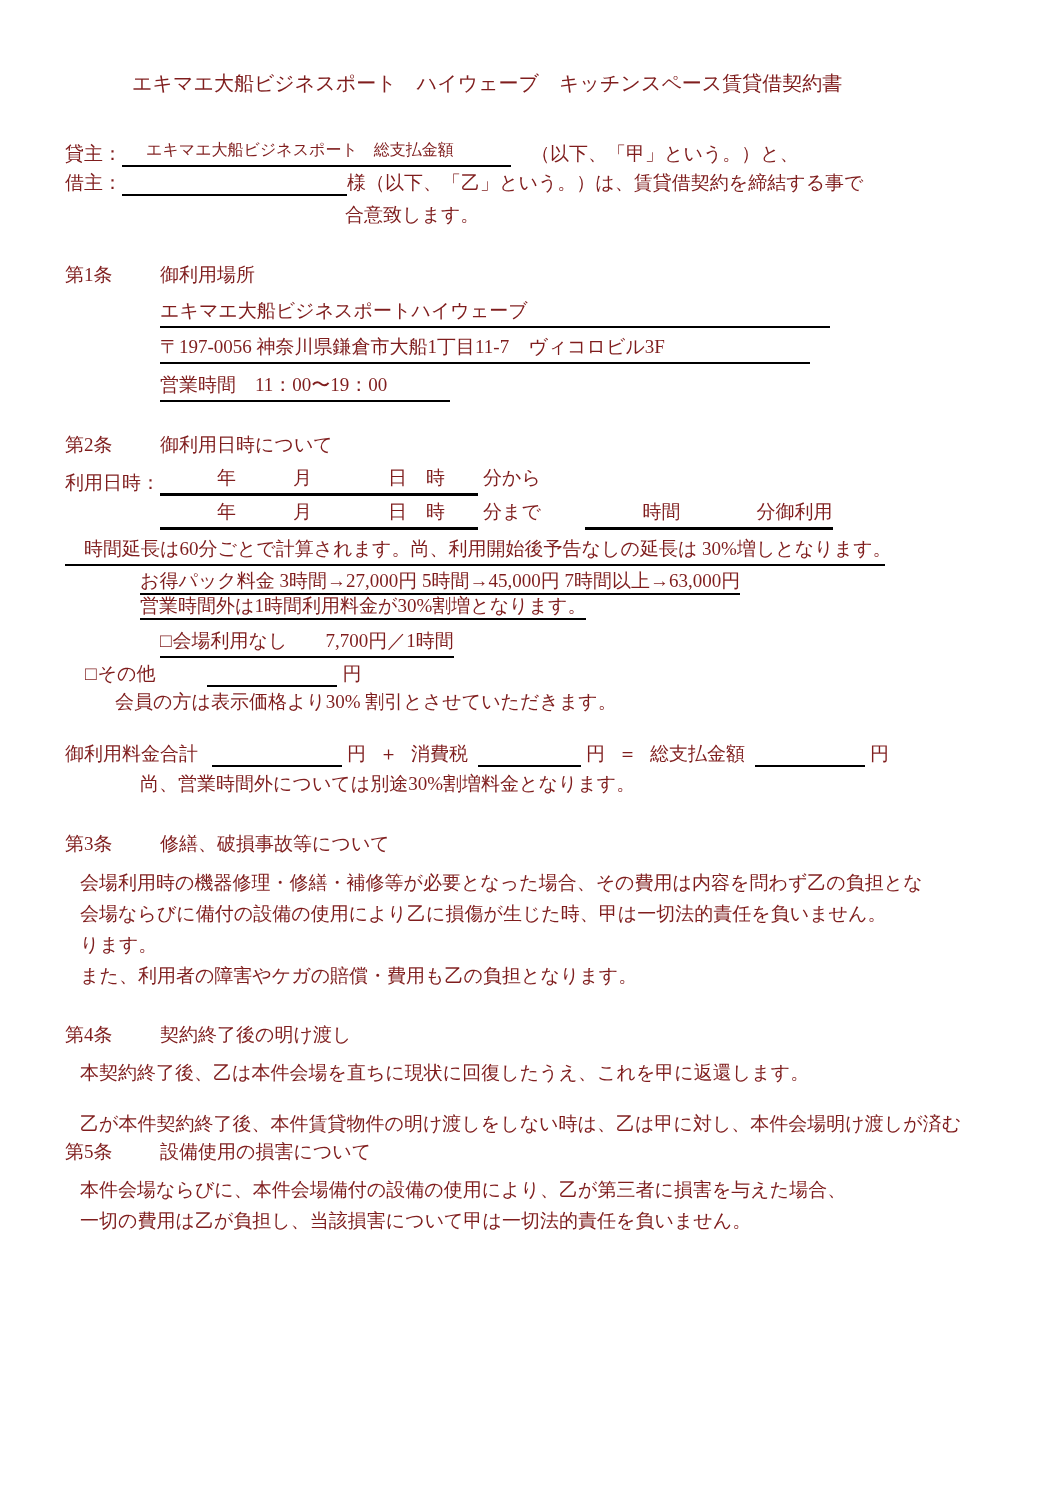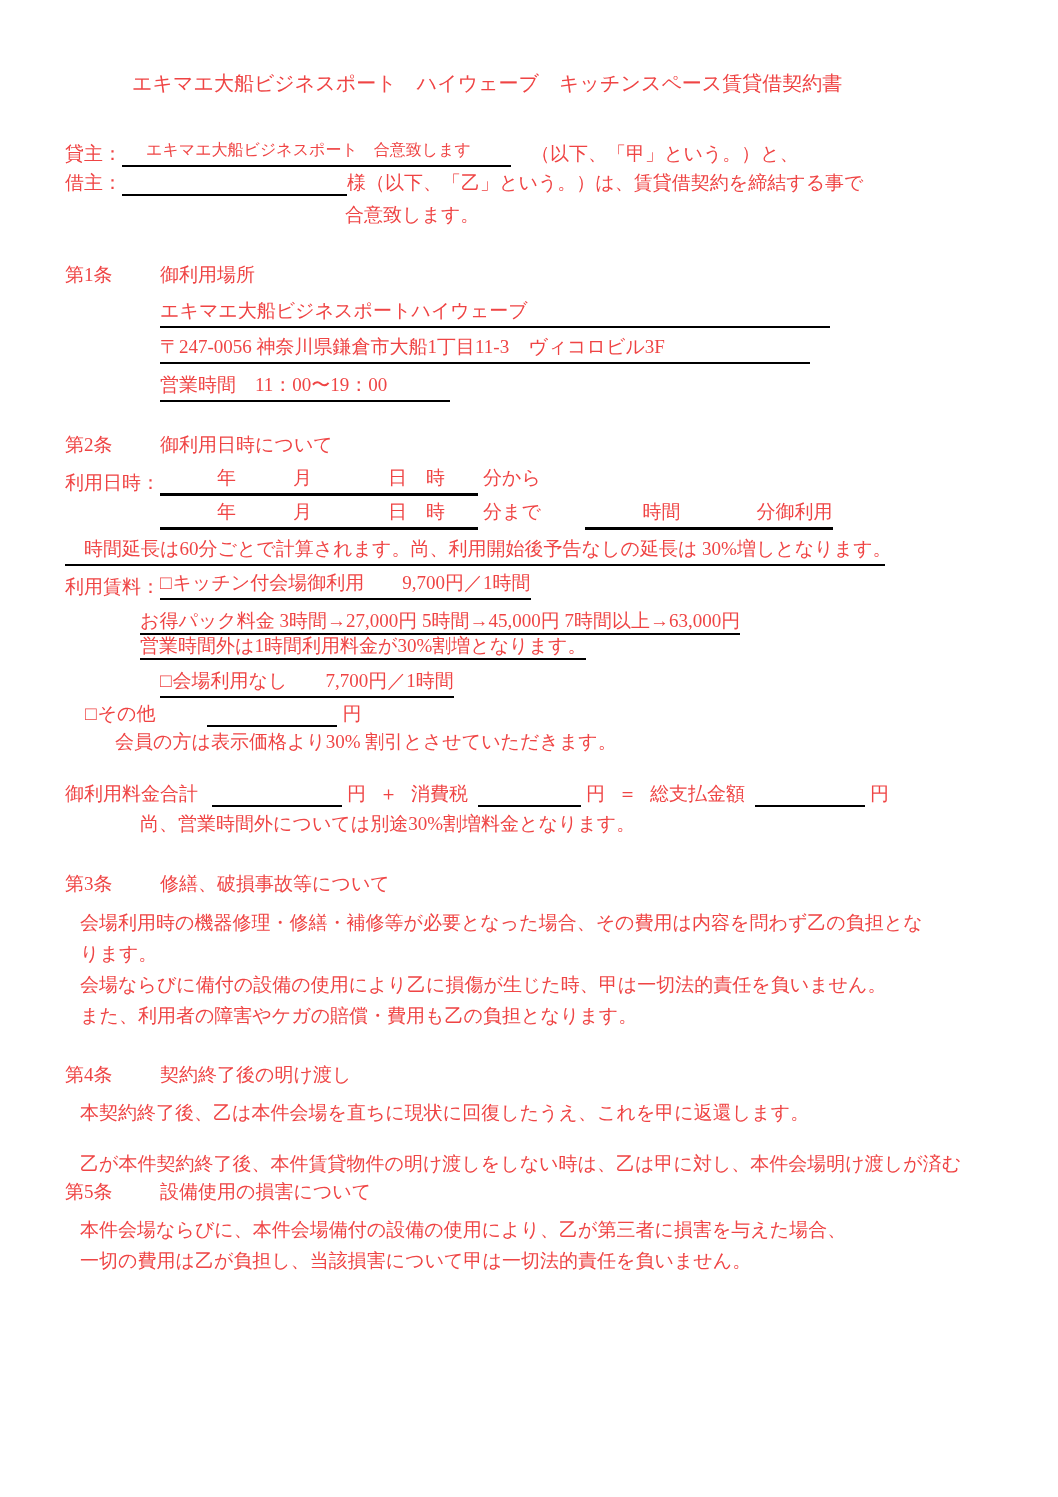--- a/index.html
+++ b/index.html
@@ -1,18 +1,18 @@
 <!DOCTYPE html>
 <html><head>
 <meta charset="utf-8">
 <style>
   html,body { margin:0; padding:0; background:#ffffff; }
   .page {
     position:relative; width:1058px; height:1497px; background:#ffffff;
-    color:#ef4444; font-family:"Liberation Serif","DejaVu Serif",serif;
+    color:#7f1d1d; font-family:"Liberation Serif","DejaVu Serif",serif;
     font-size:19px; line-height:26px; overflow:hidden;
   }
   .content { padding:70px 58px 0 65px; }
   .row { white-space:nowrap; }
   .title { font-size:20px; margin-left:67px; margin-bottom:40px; }
   
   .ul { display:inline-block; border-bottom:2px solid #000; padding-bottom:2px; white-space:nowrap; vertical-align:bottom; }
   .thick { border-bottom-width:3px; }
   .blank { display:inline-block; border-bottom:2px solid #000; height:20px; vertical-align:bottom; }
   
@@ -45,56 +45,53 @@
 </style>
 </head>
 <body>
 
 <div class="page">
   <div class="content">
 
     <div class="title">エキマエ大船ビジネスポート　ハイウェーブ　キッチンスペース賃貸借契約書</div>
 
     <div class="row mb3">
-      <span>貸主：</span><span class="ul w365 lessor-value"><span class="small">エキマエ大船ビジネスポート　合意致します</span></span><span class="suffix">（以下、「甲」という。）と、</span>
+      <span>貸主：</span><span class="ul w365 lessor-value"><span class="small">エキマエ大船ビジネスポート　総支払金額</span></span><span class="suffix">（以下、「甲」という。）と、</span>
     </div>
 
     <div class="row mb3">
       <span>借主：</span><span class="ul w225"></span><span>様</span><span>（以下、「乙」という。）は、賃貸借契約を締結する事で</span>
     </div>
 
     <div class="row agreement mb34">合意致します。</div>
 
     <div class="row mb10">
       <span class="art-no">第1条</span><span>御利用場所</span>
     </div>
     <div class="row ind95 mb6">
       <span class="ul w670">エキマエ大船ビジネスポートハイウェーブ</span>
     </div>
     <div class="row ind95 mb8">
-      <span class="ul w650">〒247-0056 神奈川県鎌倉市大船1丁目11-3　ヴィコロビル3F</span>
+      <span class="ul w650">〒197-0056 神奈川県鎌倉市大船1丁目11-7　ヴィコロビル3F</span>
     </div>
     <div class="row ind95 mb30">
       <span class="ul w290">営業時間　11：00〜19：00</span>
     </div>
 
     <div class="row mb7">
       <span class="art-no">第2条</span><span>御利用日時について</span>
     </div>
     <div class="row mb3">
       <span>利用日時：</span><span class="ul thick w318">　　　年　　　月　　　　日　時　　分から</span>
     </div>
     <div class="row ind95 mb6">
       <span class="ul thick w318">　　　年　　　月　　　　日　時　　分まで</span><span class="ul thick w248 dur">　　　時間　　　　分御利用</span>
     </div>
     <div class="row mb4">
       <span class="ul w820">　時間延長は60分ごとで計算されます。尚、利用開始後予告なしの延長は 30%増しとなります。</span>
-    </div>
-    <div class="row mb10">
-      <span>利用賃料：</span><span class="ul"><span class="cb">□</span><span>キッチン付会場御利用　　9,700円／1時間</span></span>
     </div>
     <div class="row ind75 tight">
       <span class="ul">お得パック料金 3時間→27,000円 5時間→45,000円 7時間以上→63,000円</span>
     </div>
     <div class="row ind75 tight mb8">
       <span class="ul">営業時間外は1時間利用料金が30%割増となります。</span>
     </div>
     <div class="row ind95 mb3">
       <span class="ul"><span class="cb">□</span><span>会場利用なし　　7,700円／1時間</span></span>
     </div>
@@ -104,22 +101,22 @@
     <div class="row ind50 mb26">会員の方は表示価格より30% 割引とさせていただきます。</div>
     <div class="row mb4">
       <span>御利用料金合計</span><span class="blank w130 ml14"></span><span class="yen">円</span><span class="op">＋</span><span>消費税</span><span class="blank w103 ml10"></span><span class="yen">円</span><span class="op">＝</span><span>総支払金額</span><span class="blank w110 ml10"></span><span class="yen">円</span>
     </div>
     <div class="row ind75 mb34">尚、営業時間外については別途30%割増料金となります。</div>
 
     <div class="row mb10">
       <span class="art-no">第3条</span><span>修繕、破損事故等について</span>
     </div>
     <div class="para ind15">会場利用時の機器修理・修繕・補修等が必要となった場合、その費用は内容を問わず乙の負担とな</div>
+    <div class="para ind15">会場ならびに備付の設備の使用により乙に損傷が生じた時、甲は一切法的責任を負いません。</div>
     <div class="para ind15">ります。</div>
-    <div class="para ind15">会場ならびに備付の設備の使用により乙に損傷が生じた時、甲は一切法的責任を負いません。</div>
     <div class="para ind15 mb31">また、利用者の障害やケガの賠償・費用も乙の負担となります。</div>
 
     <div class="row mb9">
       <span class="art-no">第4条</span><span>契約終了後の明け渡し</span>
     </div>
     <div class="para ind15">本契約終了後、乙は本件会場を直ちに現状に回復したうえ、これを甲に返還します。</div>
     <div class="para ind15 pgap4">乙が本件契約終了後、本件賃貸物件の明け渡しをしない時は、乙は甲に対し、本件会場明け渡しが済む</div>
 
     <div class="row mb9">
       <span class="art-no">第5条</span><span>設備使用の損害について</span>

